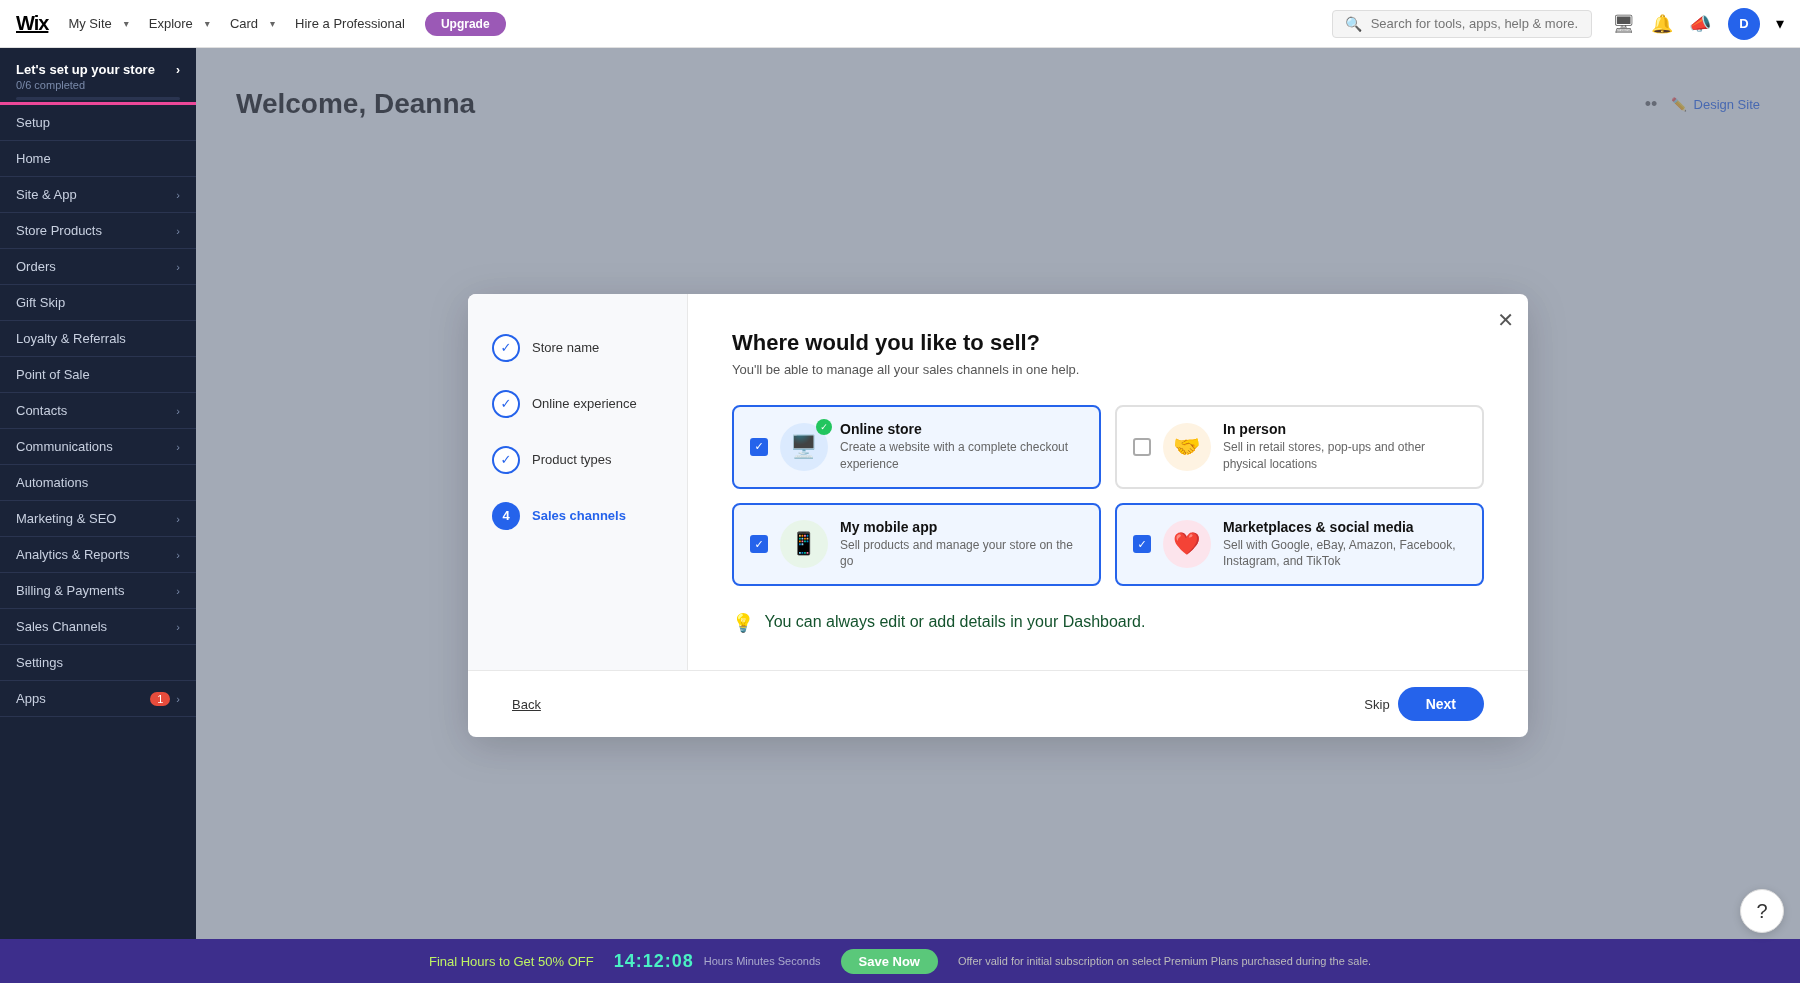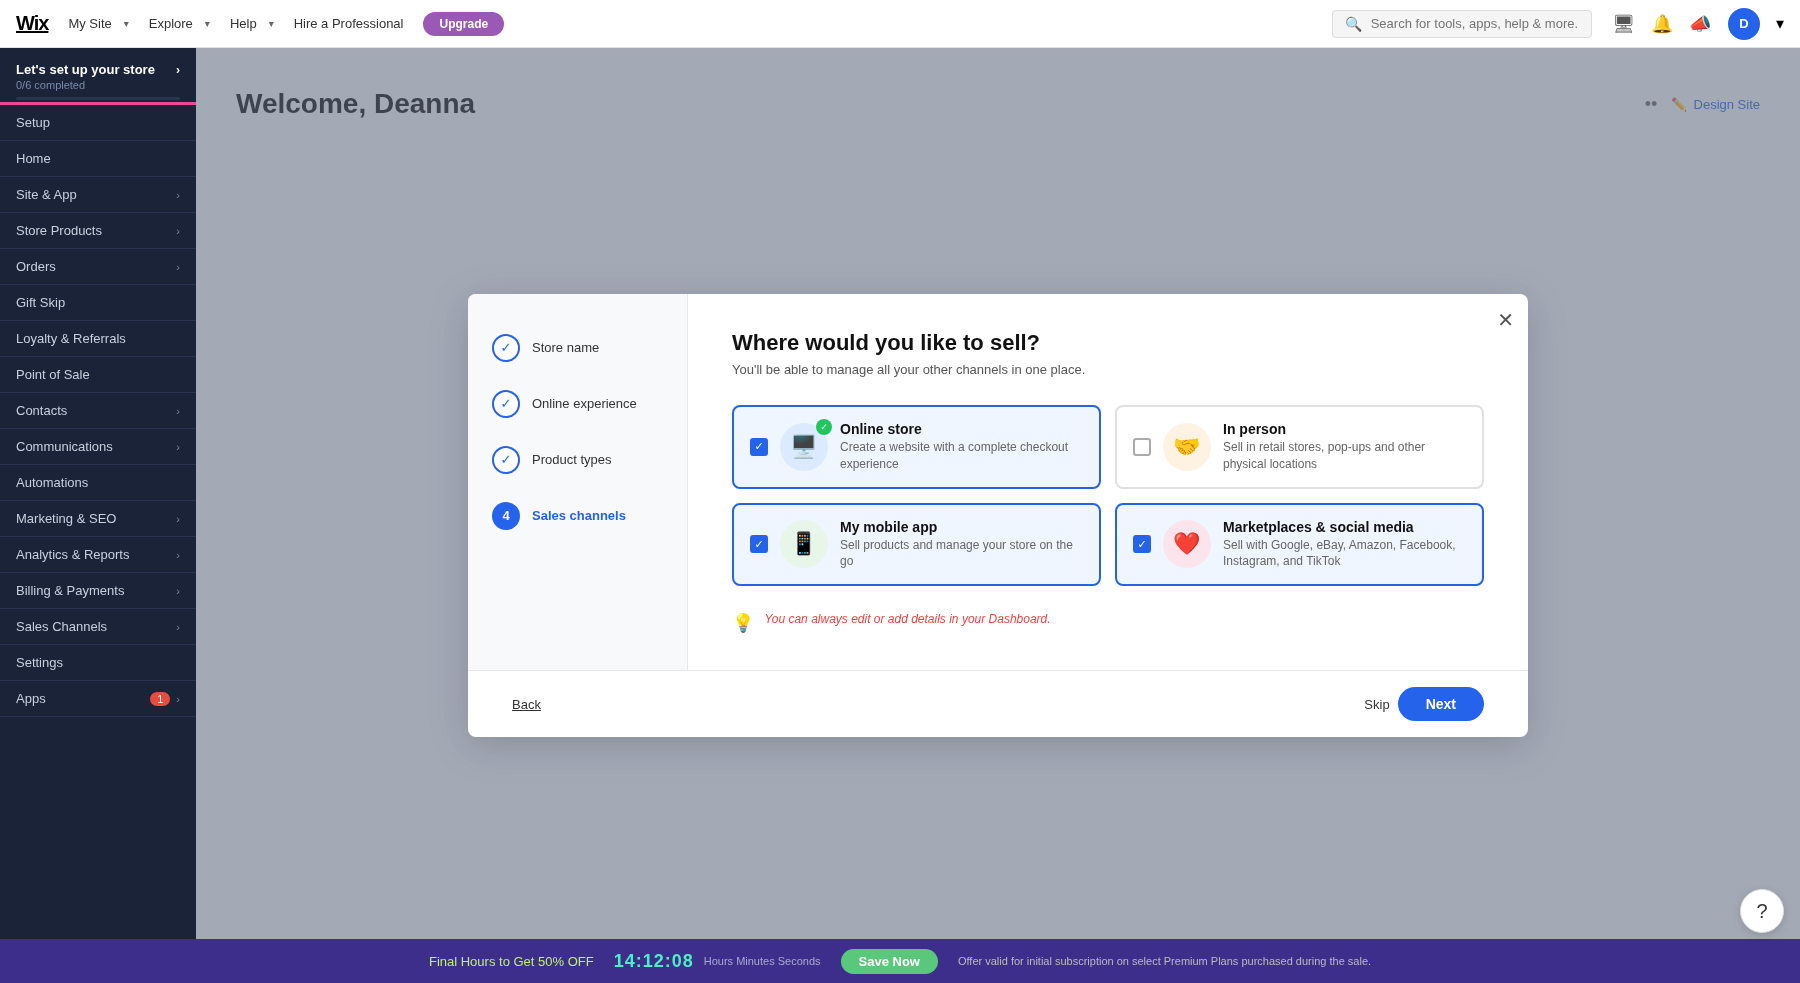--- a/index.html
+++ b/index.html
@@ -120,21 +120,21 @@
     }
     .channel-info .card-title { font-size: 14px; font-weight: 700; color: #111; }
     .channel-info .card-desc { font-size: 12px; color: #666; margin-top: 2px; line-height: 1.4; }
     .channel-card.in-person .channel-icon-wrap { background: #fef3e2; }
     .channel-card.mobile .channel-icon-wrap { background: #e8f5e9; }
     .channel-card.marketplace .channel-icon-wrap { background: #fce4ec; }
 
     
     .tip-box { display: flex; align-items: flex-start; gap: 10px; margin-top: 10px; }
     .tip-icon { font-size: 18px; color: #f5a623; flex-shrink: 0; margin-top: 2px; }
-    .tip-text { font-size: 12px; color: #ef4444; font-style: italic; line-height: 1.5; }
+    .tip-text { font-size: 16px; color: #14532d; line-height: 1.5; }
 
     
     .modal-footer {
       padding: 16px 44px; border-top: 1px solid #e8e8e8;
       display: flex; align-items: center; justify-content: space-between;
     }
     .back-btn { background: none; border: none; font-size: 13px; color: #333; cursor: pointer; text-decoration: underline; }
     .footer-right { display: flex; align-items: center; gap: 8px; }
     .skip-btn { background: none; border: none; font-size: 13px; color: #333; cursor: pointer; }
     .next-btn {
@@ -176,21 +176,21 @@
   <span class="wix-logo">Wix</span>
   <span class="nav-item">
     <span>My Site</span>
     <span class="chevron">▾</span>
   </span>
   <span class="nav-item">
     <span>Explore</span>
     <span class="chevron">▾</span>
   </span>
   <span class="nav-item">
-    <span>Help</span>
+    <span>Card</span>
     <span class="chevron">▾</span>
   </span>
   <span class="nav-item">Hire a Professional</span>
   <button class="upgrade-btn">Upgrade</button>
   <div class="nav-search">
     <span style="color:#888;font-size:14px;">🔍</span>
     <input type="text" placeholder="Search for tools, apps, help &amp; more..." style="">
   </div>
   <div class="nav-icons">
     <span class="nav-icon">🖥</span>
@@ -325,21 +325,21 @@
         </div>
 
         <div class="wizard-step">
           <div class="step-icon active">4</div>
           <span class="step-label active">Sales channels</span>
         </div>
       </div>
 
       <div class="wizard-content">
         <h2 class="wizard-title">Where would you like to sell?</h2>
-        <p class="wizard-subtitle">You'll be able to manage all your other channels in one place.</p>
+        <p class="wizard-subtitle">You'll be able to manage all your sales channels in one help.</p>
 
         <div class="channels-grid">
 
           <div class="channel-card selected">
             <div class="card-checkbox">✓</div>
             <div style="position:relative;">
               <div class="channel-icon-wrap" style="background:#dbeafe;">
                 <span>🖥️</span>
               </div>
               <div class="online-store-badge">✓</div>

